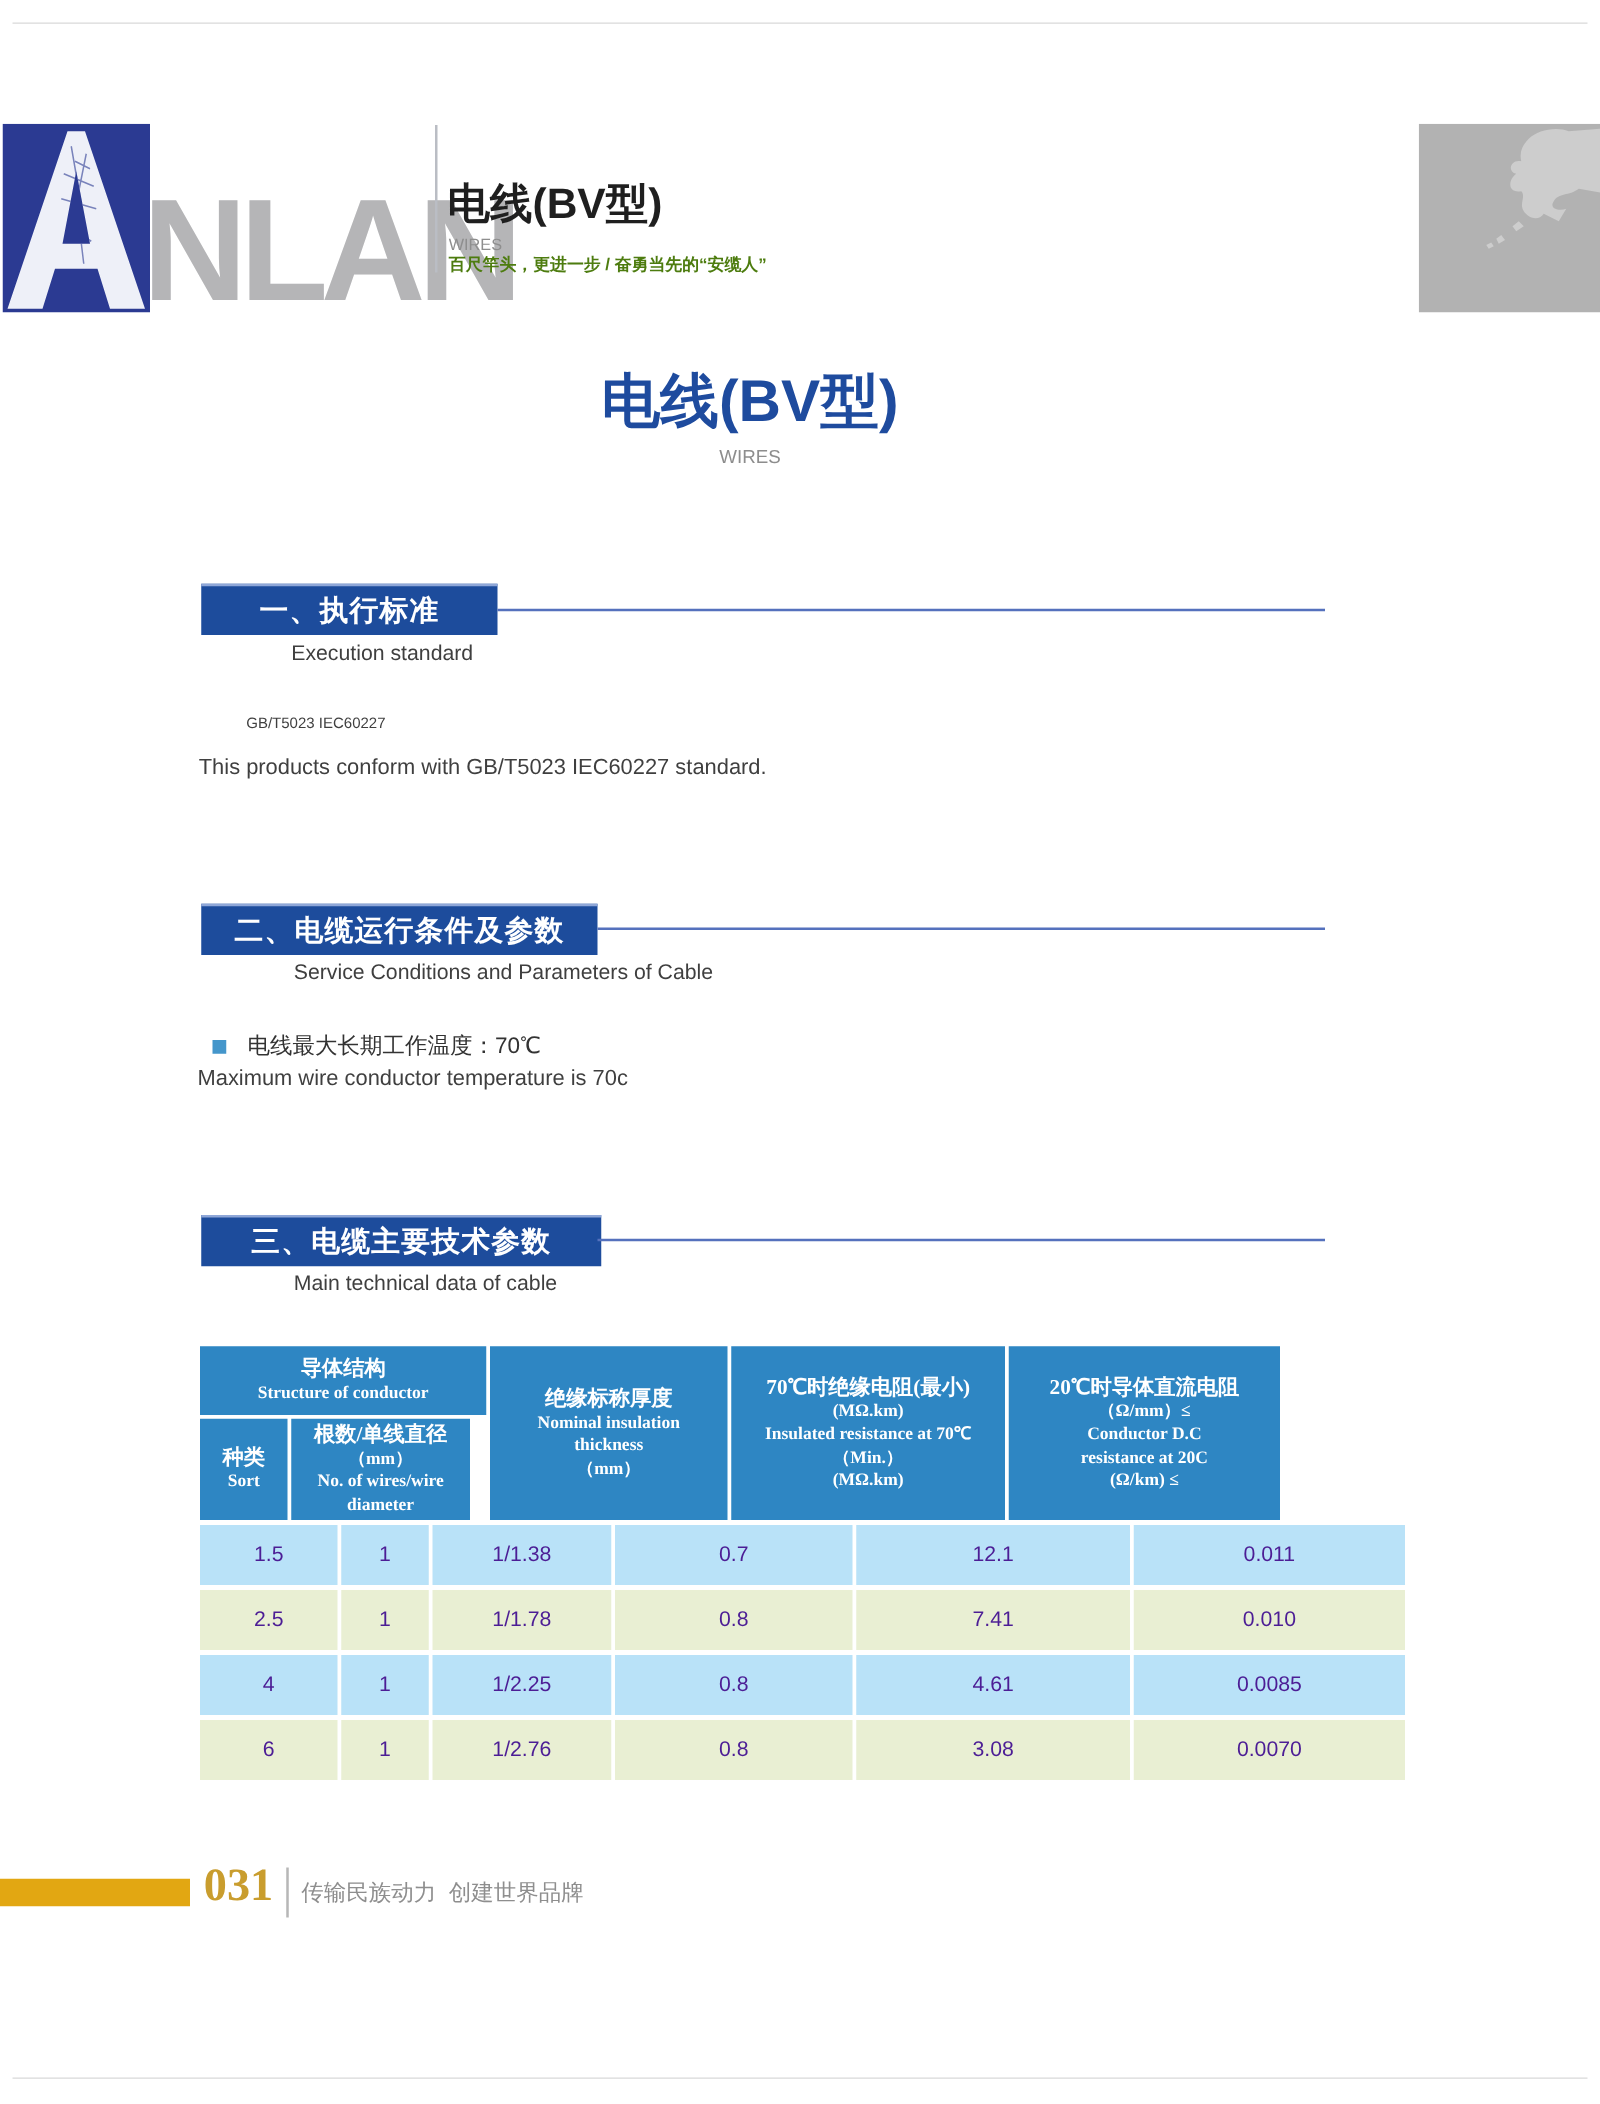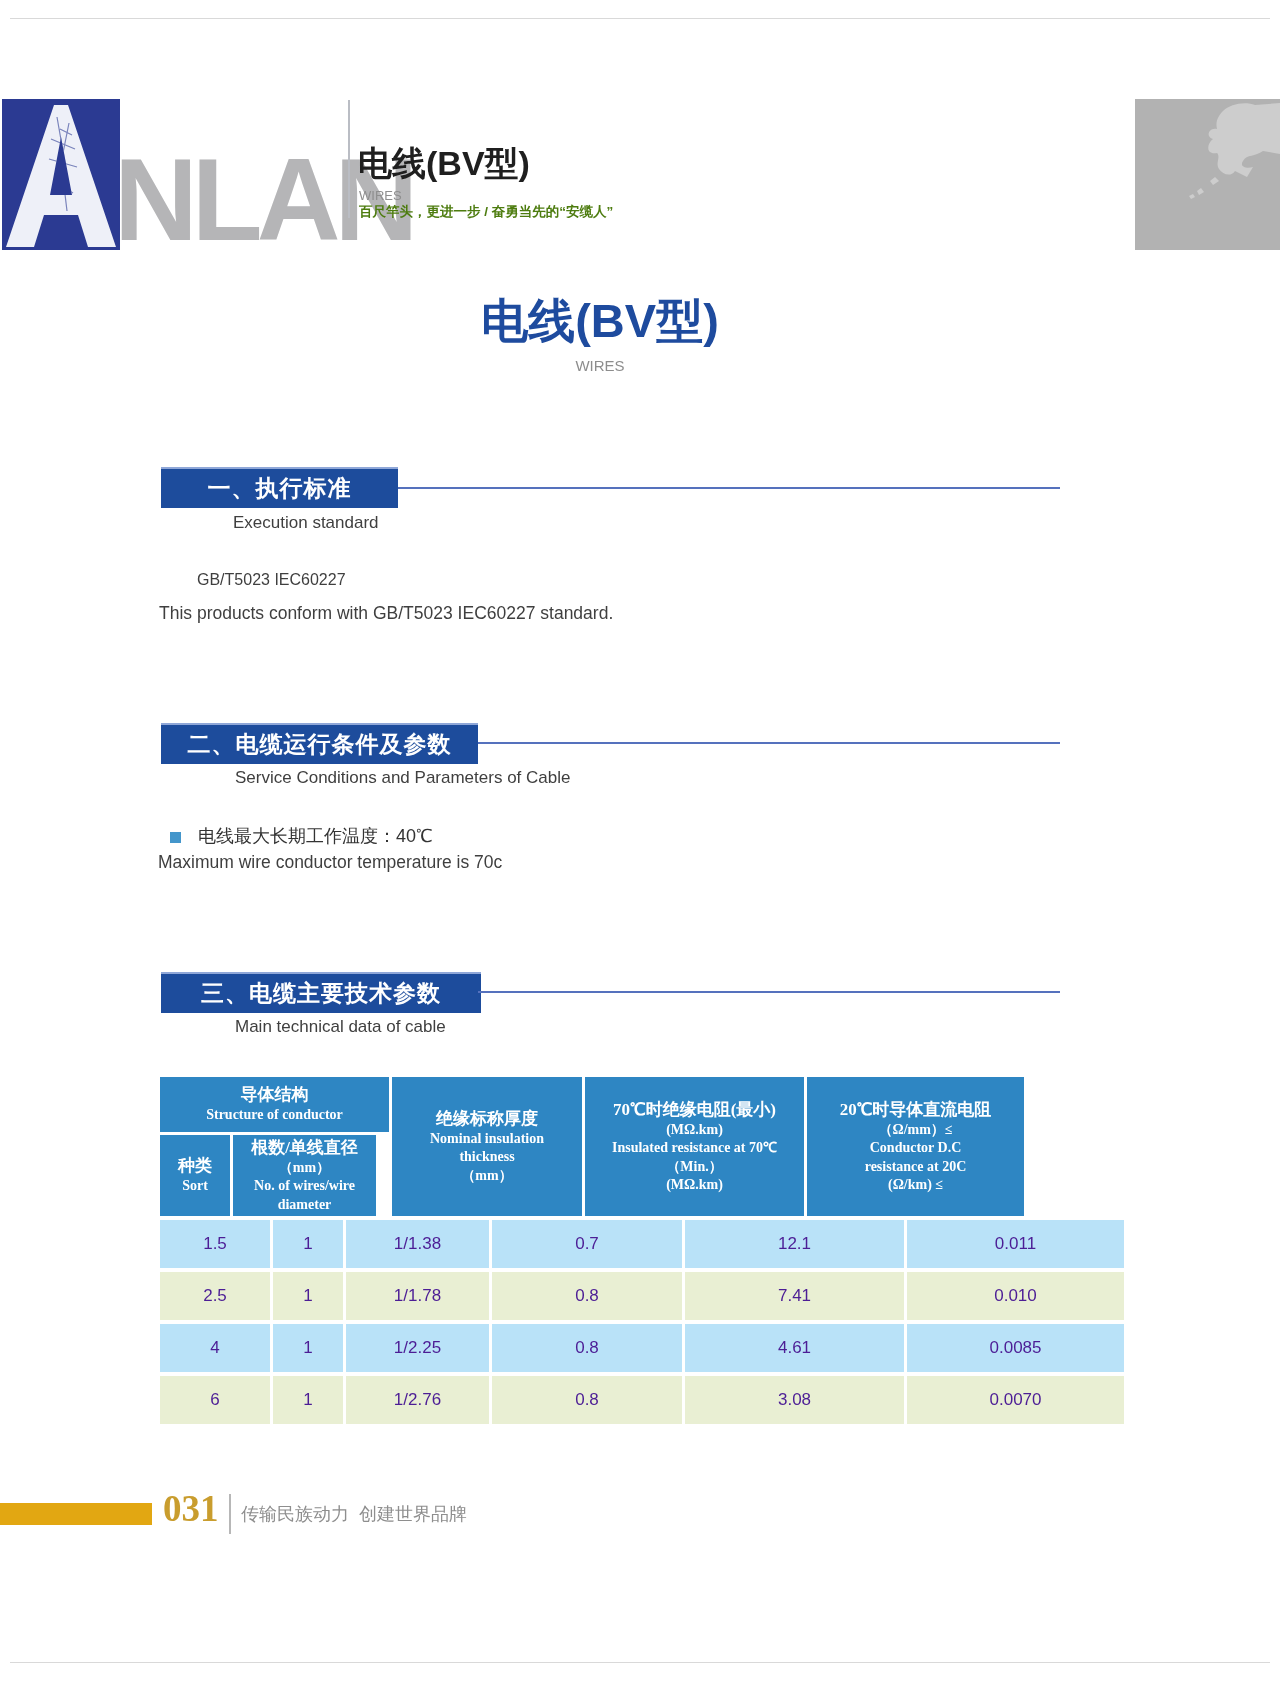--- a/index.html
+++ b/index.html
@@ -90,28 +90,28 @@
       <path d="M75,82 L80,78 L84,82 L78,86 Z M62,92 L66,89 L69,93 L64,96 Z M54,97 l4,-2 2,3 -4,2 Z" fill="#cdcdcd"></path>
     </svg>
   </div>
 
   <div class="abs main-title">电线(BV型)</div>
   <div class="abs main-subtitle">WIRES</div>
 
   <div class="abs sec-box" style="left:161px;top:467px;width:237px;height:41px;">一、执行标准</div>
   <div class="abs sec-rule" style="left:398px;top:487px;width:662px;"></div>
   <div class="abs sec-sub" style="left:233px;top:513px;">Execution standard</div>
-  <div class="abs body-text" style="left:197px;top:571px;font-size:16px;">GB/T5023  IEC60227</div>
+  <div class="abs body-text" style="left:197px;top:571px;font-size:12px;">GB/T5023  IEC60227</div>
   <div class="abs body-text" style="left:159px;top:603px;">This products conform with GB/T5023  IEC60227 standard.</div>
 
   <div class="abs sec-box" style="left:161px;top:723px;width:317px;height:41px;">二、电缆运行条件及参数</div>
   <div class="abs sec-rule" style="left:478px;top:742px;width:582px;"></div>
   <div class="abs sec-sub" style="left:235px;top:768px;">Service Conditions and Parameters of Cable</div>
   <div class="abs bullet-sq" style="left:170px;top:832px;"></div>
-  <div class="abs bullet-cn" style="left:198px;top:824px;">电线最大长期工作温度：40℃</div>
+  <div class="abs bullet-cn" style="left:198px;top:824px;">电线最大长期工作温度：70℃</div>
   <div class="abs body-text" style="left:158px;top:852px;">Maximum wire conductor temperature is 70c</div>
 
   <div class="abs sec-box" style="left:161px;top:972px;width:320px;height:41px;">三、电缆主要技术参数</div>
   <div class="abs sec-rule" style="left:478px;top:991px;width:582px;"></div>
   <div class="abs sec-sub" style="left:235px;top:1017px;">Main technical data of cable</div>
 
   <div class="abs dtable">
     <div class="thead">
       <div class="hgroup">
         <div class="hcell hgtop">

